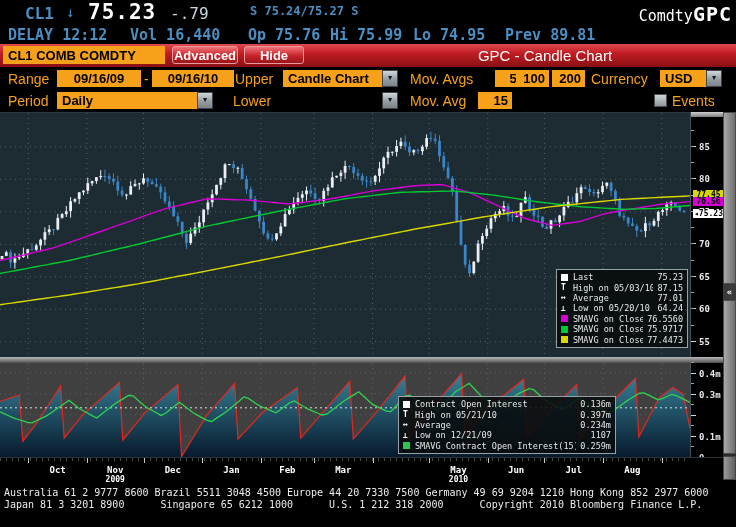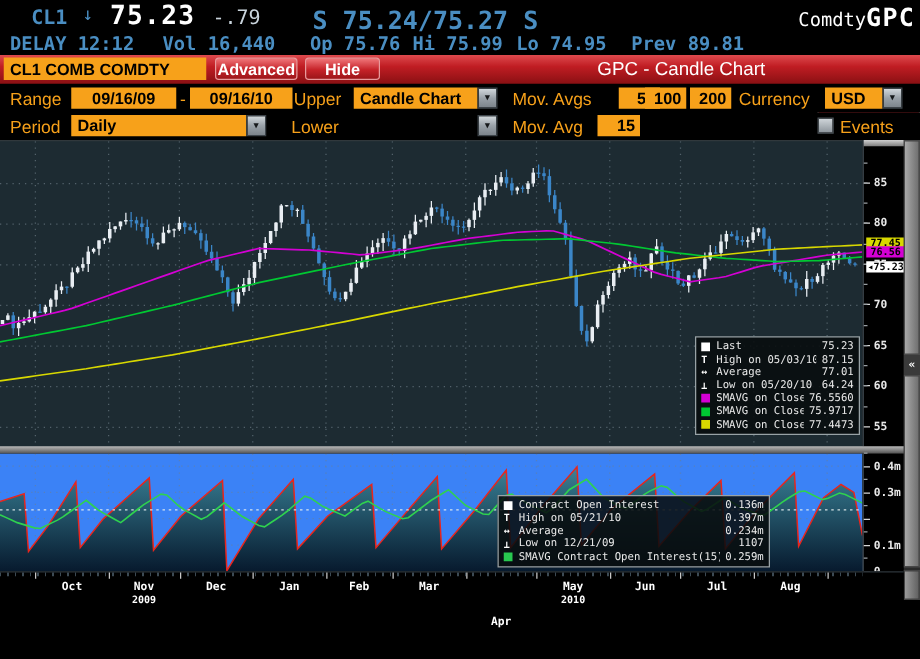--- a/index.html
+++ b/index.html
@@ -7,21 +7,21 @@
        font-family:"DejaVu Sans Mono",monospace;}
   .abs{position:absolute;}
 
   
   .hdr{position:absolute;left:0;top:0;width:736px;height:44px;background:#000;}
   .blue{color:#4a8ec2;}
   .hdr .tkr{left:25px;top:4px;font-weight:bold;font-size:16px;}
   .hdr .dir{left:66px;top:4px;font-size:14px;}
   .hdr .last{left:88px;top:0px;font-weight:bold;font-size:21px;color:#fff;letter-spacing:1px;}
   .hdr .chg{left:170px;top:4px;font-size:16px;color:#c9d4dc;}
-  .hdr .ba{left:250px;top:4px;font-weight:bold;font-size:20px;}
+  .hdr .ba{left:250px;top:4px;font-weight:bold;font-size:12px;}
   .brand{right:4px;top:2px;font-size:15px;color:#fff;}
   .brand b{font-size:20px;letter-spacing:1px;}
   .hl2{top:26px;font-weight:bold;font-size:15px;color:#4a8ec2;}
 
   
   .redbar{position:absolute;left:0;top:44px;width:736px;height:23px;
           background:linear-gradient(180deg,#de4a4e 0%,#c01d23 40%,#8a1013 100%);}
   .sec-fld{position:absolute;left:3px;top:2px;width:162px;height:18px;background:#f7a11a;
            color:#000;font:bold 13px "Liberation Sans",sans-serif;display:flex;align-items:center;padding-left:5px;box-sizing:border-box;}
   .red-btn{position:absolute;top:2px;height:18px;border-radius:3px;color:#fff;
@@ -41,21 +41,21 @@
   .ofield.dd{justify-content:flex-start;padding-left:5px;}
   .ofield.num{justify-content:flex-end;padding-right:4px;}
   .ddarrow{position:absolute;top:2px;width:16px;height:17px;box-sizing:border-box;
            background:linear-gradient(180deg,#d2d8dc,#99a1a8 50%,#7c848b);border:1px solid #3d444a;
            color:#15181a;font-size:7px;line-height:14px;text-align:center;}
   .chk{position:absolute;top:4px;width:13px;height:13px;box-sizing:border-box;
        background:linear-gradient(180deg,#cfd5d9,#8d959c);border:1px solid #4a5157;}
 
   
   .chart-u{position:absolute;left:0;top:112px;width:690px;height:245px;background:#1d2b32;border-top:1px solid #30383c;}
-  .chart-l{position:absolute;left:0;top:363px;width:690px;height:94px;background:#3b82f6;}
+  .chart-l{position:absolute;left:0;top:363px;width:690px;height:94px;background:#404040;}
   .gutter{position:absolute;left:690px;width:33px;background:#000;border-left:1px solid #46525a;box-sizing:border-box;}
   #ugutter{top:112px;height:245px;}
   #lgutter{top:363px;height:94px;}
   .gtopbar{position:absolute;left:0;top:0;width:33px;height:5px;background:linear-gradient(180deg,#cfcfcf,#7e7e7e);}
   .tickline{position:absolute;left:0;width:5px;height:1px;background:#d8d8d8;}
   .minortick{position:absolute;left:0;width:3px;height:1px;background:#9aa0a4;}
   .ticklabel{position:absolute;left:8px;color:#e8e8e8;font:bold 9px "DejaVu Sans Mono",monospace;text-align:center;}
   .ptag{position:absolute;left:2px;width:31px;height:9px;font:bold 8px "DejaVu Sans Mono",monospace;
         display:flex;align-items:center;justify-content:center;line-height:9px;}
   .splitter{position:absolute;left:0;top:357px;width:736px;height:6px;
@@ -696,14 +696,18 @@
       <div class="mlabel" style="left: 287.385px;">Feb</div>
       <div class="mlabel" style="left: 343.275px;">Mar</div>
       <div class="mlabel" style="left: 400.89px; margin-top: 28px;">Apr</div>
       <div class="mlabel" style="left: 458.505px;">May</div>
       <div class="myear" style="left: 458.505px;">2010</div>
       <div class="mlabel" style="left: 516.12px;">Jun</div>
       <div class="mlabel" style="left: 573.735px;">Jul</div>
       <div class="mlabel" style="left: 632.385px;">Aug</div>
     </div>
 
+  <div class="footer">
+    <div class="fline" style="top:2px">Australia 61 2 9777 8600 Brazil 5511 3048 4500 Europe 44 20 7330 7500 Germany 49 69 9204 1210 Hong Kong 852 2977 6000</div>
+    <div class="fline" style="top:14px">Japan 81 3 3201 8900      Singapore 65 6212 1000      U.S. 1 212 318 2000      Copyright 2010 Bloomberg Finance L.P.</div>
+  </div>
 
 </div>
 
 </body></html>

